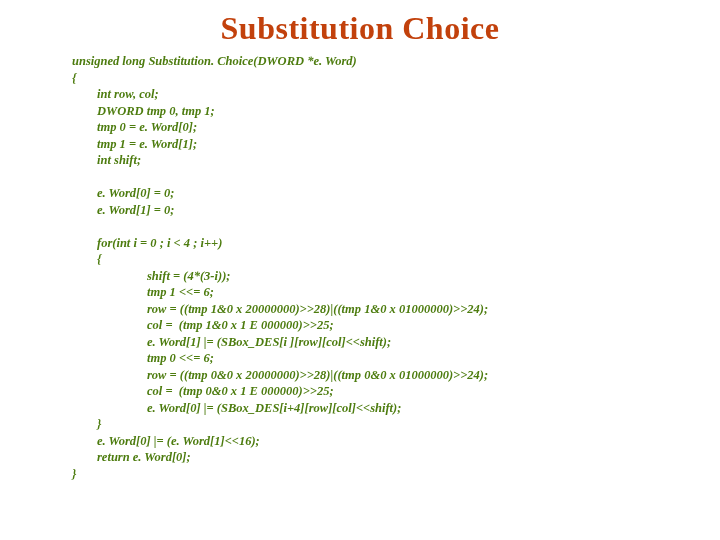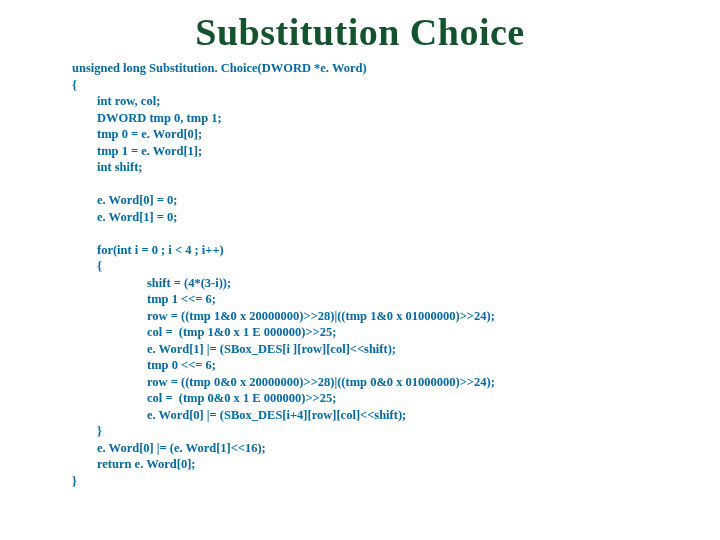--- a/index.html
+++ b/index.html
@@ -12,36 +12,37 @@
     overflow: hidden;
   }
   .slide {
     width: 720px;
     height: 540px;
     position: relative;
     box-sizing: border-box;
   }
   .title {
     text-align: center;
-    font-size: 38px;
+    font-size: 32px;
     font-weight: bold;
-    color: #14532d;
+    color: #c2410c;
     margin-top: 10px;
     margin-bottom: 6px;
     letter-spacing: 0.5px;
   }
   .code-block {
     margin-left: 72px;
     margin-right: 20px;
     font-family: "Times New Roman", Times, serif;
     font-size: 12.5px;
     font-weight: bold;
-    color: #0369a1;
+    color: #4d7c0f;
     line-height: 1.32;
     white-space: pre;
+    font-style: italic;
   }
 </style>
 </head>
 <body>
 
 <div class="slide">
   <div class="title">Substitution Choice</div>
   <div class="code-block"><span>unsigned long Substitution. Choice(DWORD *e. Word)</span>
 <span>{</span>
 <span>        int row, col;</span>

